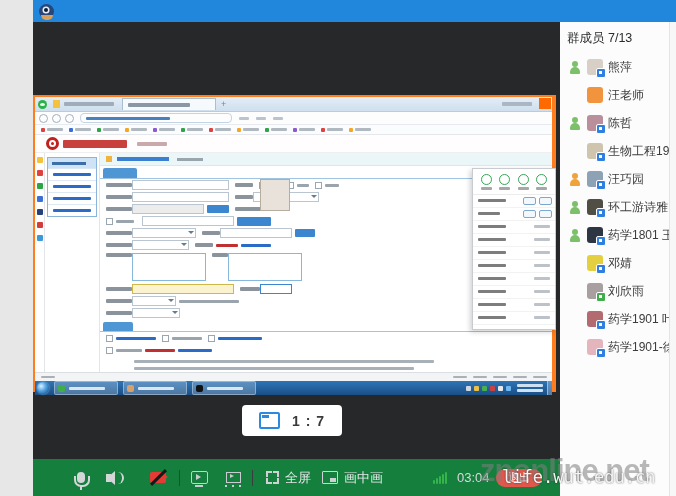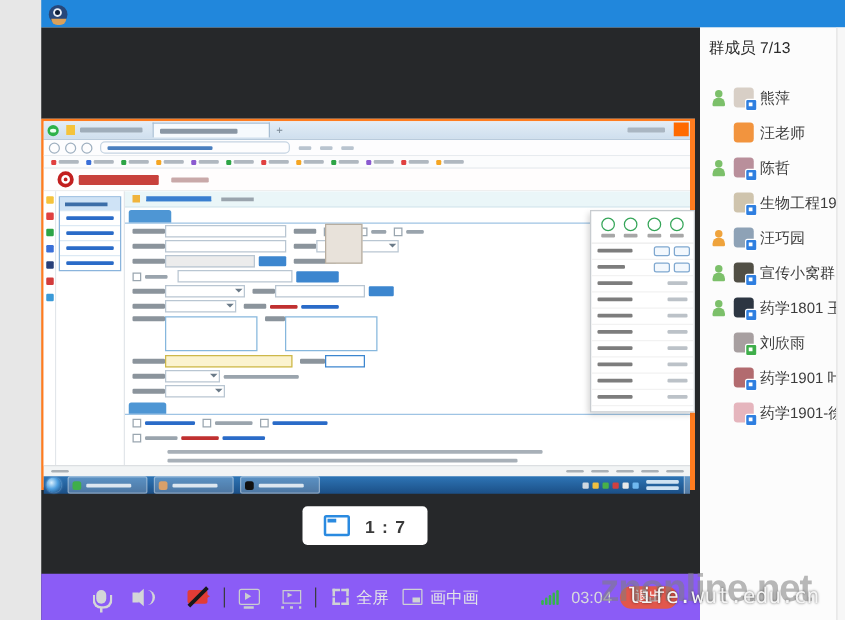--- a/index.html
+++ b/index.html
@@ -13,21 +13,21 @@
   .titlebar{left:0;top:0;right:0;height:22px;background:#2187dc;display:flex;align-items:center;}
   .cam-icon{width:15px;height:15px;margin-left:6px;border-radius:50%;
     background:radial-gradient(circle at 42% 38%, #cfe3ff 0 18%, #27477a 19% 70%, #152c4e 100%);position:relative;}
   .cam-icon:after{content:"";position:absolute;left:2px;bottom:-1px;width:12px;height:5px;border-radius:0 0 6px 6px;background:#d9a05a;}
   .cam-icon:before{content:"";position:absolute;left:5px;top:4px;width:4px;height:4px;border-radius:50%;background:#0e1e3a;box-shadow:0 0 0 1.5px #e8eef7;}
   .title-text{color:#fff;font-size:13px;margin-left:9px;letter-spacing:.5px;}
   .main{left:0;top:22px;right:116px;bottom:0;background:#26282a;}
   
   .sidebar{right:0;top:22px;width:116px;bottom:0;background:#fcfcfc;overflow:hidden;}
   .sb-header{padding:8px 0 0 7px;font-size:12.5px;color:#2b2b2b;}
-  .member-list{margin-top:17px;}
+  .member-list{margin-top:6px;}
   .m-row{height:28px;display:flex;align-items:center;white-space:nowrap;overflow:hidden;}
   .presence{width:13px;height:13px;margin-left:8px;position:relative;flex:none;}
   .presence:before{content:"";position:absolute;left:4px;top:0;width:6px;height:6px;border-radius:50%;}
   .presence:after{content:"";position:absolute;left:1.5px;top:6px;width:10px;height:7px;border-radius:5px 5px 1px 1px;}
   .presence.green:before,.presence.green:after{background:#7cc06a;}
   .presence.orange:before,.presence.orange:after{background:#efa33c;}
   .avatar{width:16px;height:16px;border-radius:3px;margin-left:6px;position:relative;flex:none;background:#ccc;}
   .badge{position:absolute;right:-3px;bottom:-3px;width:8px;height:8px;border-radius:2px;border:1px solid #fff;}
   .badge:after{content:"";position:absolute;left:2px;top:2px;width:3px;height:2.5px;background:#fff;}
   .m-name{font-size:12px;color:#3c3c3c;margin-left:5px;}
@@ -122,21 +122,21 @@
   .clock{margin:0 4px 0 6px;}
   .clock i{display:block;width:26px;height:3px;background:#cfe2f2;margin:2px 0;border-radius:1px;}
   .show-desk{width:4px;height:14px;background:rgba(255,255,255,.25);border-left:1px solid rgba(255,255,255,.4);}
   
   .ratio-btn{left:209px;top:383px;width:100px;height:31px;background:#fff;border-radius:4px;
        display:flex;align-items:center;justify-content:center;cursor:pointer;}
   .ratio-icon{width:17px;height:13px;border:2px solid #2a8ae0;border-radius:2px;position:relative;}
   .ratio-icon:after{content:"";position:absolute;left:1px;top:1px;width:7px;height:3px;background:#2a8ae0;}
   .ratio-label{font-size:14px;color:#3a3a3a;margin-left:12px;font-weight:bold;letter-spacing:1px;}
   
-  .controls{left:0;bottom:0;right:0;height:37px;background:#8b5cf6;}
+  .controls{left:0;bottom:0;right:0;height:37px;background:#15803d;}
   .ctl{position:absolute;top:0;height:37px;display:flex;align-items:center;cursor:pointer;}
   .mic{width:8px;height:11px;background:#d4d6d8;border-radius:4px;position:relative;}
   .mic:after{content:"";position:absolute;left:-3px;top:4px;width:12px;height:9px;border:2px solid #d4d6d8;border-top:none;border-radius:0 0 7px 7px;}
   .mic:before{content:"";position:absolute;left:3px;bottom:-7px;width:2px;height:4px;background:#d4d6d8;}
   .spk{width:5px;height:8px;background:#d4d6d8;position:relative;margin-right:10px;}
   .spk:before{content:"";position:absolute;left:1px;top:-3px;border:7px solid transparent;border-right:8px solid #d4d6d8;border-left:none;}
   .spk:after{content:"";position:absolute;left:11px;top:-2px;width:5px;height:12px;border-right:2px solid #d4d6d8;border-radius:0 8px 8px 0;}
   .camoff{width:16px;height:11px;background:#e23c36;border-radius:2px;position:relative;}
   .camoff:before{content:"";position:absolute;right:-5px;top:2px;border:3.5px solid transparent;border-left:5px solid #e23c36;}
   .camoff:after{content:"";position:absolute;left:7px;top:-5px;width:3px;height:21px;background:#17181a;transform:rotate(45deg);}
@@ -584,28 +584,35 @@
     <span class="avatar" style="background: rgb(142, 162, 182);">
       <span class="badge" style="background: rgb(47, 127, 224);"></span>
     </span>
     <span class="m-name">汪巧园</span>
   </div>
         <div class="m-row">
     <span class="presence green"></span>
     <span class="avatar" style="background: rgb(81, 79, 69);">
       <span class="badge" style="background: rgb(47, 127, 224);"></span>
     </span>
-    <span class="m-name">宣传小窝群</span>
+    <span class="m-name">环工游诗雅</span>
   </div>
         <div class="m-row">
     <span class="presence green"></span>
     <span class="avatar" style="background: rgb(45, 54, 66);">
       <span class="badge" style="background: rgb(47, 127, 224);"></span>
     </span>
     <span class="m-name">药学1801 王</span>
+  </div>
+        <div class="m-row">
+    <span class="presence" style="visibility: hidden;"></span>
+    <span class="avatar" style="background: rgb(227, 207, 63);">
+      <span class="badge" style="background: rgb(47, 127, 224);"></span>
+    </span>
+    <span class="m-name">邓婧</span>
   </div>
         <div class="m-row">
     <span class="presence" style="visibility: hidden;"></span>
     <span class="avatar" style="background: rgb(167, 159, 160);">
       <span class="badge" style="background: rgb(63, 174, 74);"></span>
     </span>
     <span class="m-name">刘欣雨</span>
   </div>
         <div class="m-row">
     <span class="presence" style="visibility: hidden;"></span>

